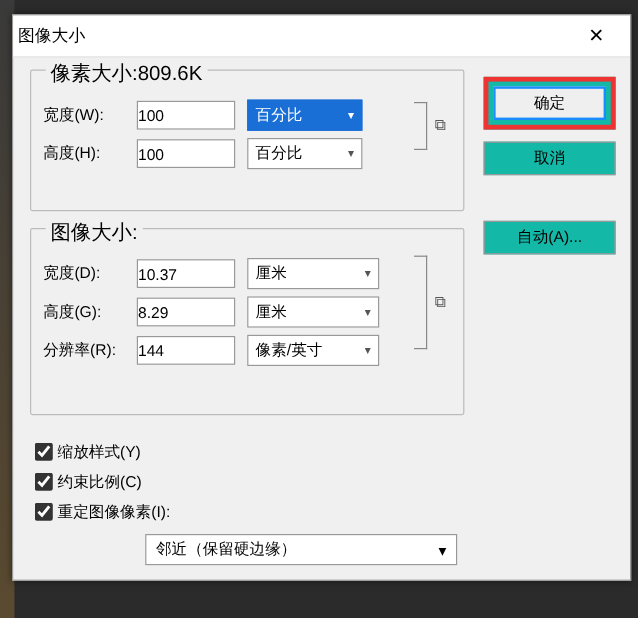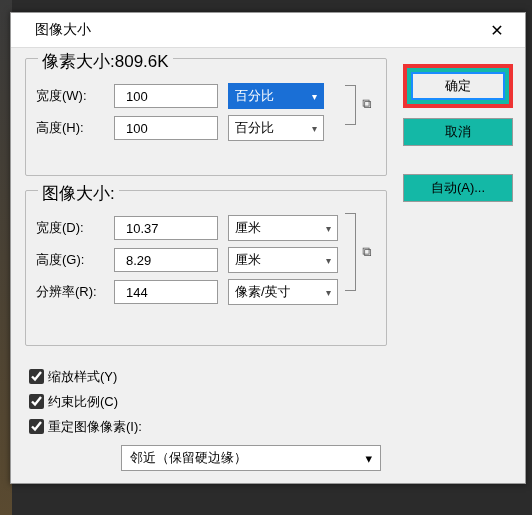--- a/index.html
+++ b/index.html
@@ -31,21 +31,21 @@
     background: #f0f0f0;
     border: 1px solid #999;
     box-shadow: 0 0 6px rgba(0,0,0,0.5);
   }
   .titlebar {
     height: 34px;
     background: #fff;
     border-bottom: 1px solid #ddd;
     display: flex;
     align-items: center;
-    padding: 0 8px 0 24px;
+    padding: 0 8px 0 4px;
     justify-content: space-between;
   }
   .titlebar .title {
     font-size: 14px;
   }
   .titlebar .close {
     width: 40px;
     height: 28px;
     display: flex;
     align-items: center;
@@ -83,21 +83,21 @@
   }
   .row label {
     width: 72px;
     text-align: left;
     padding-right: 6px;
   }
   .row input[type=text] {
     width: 80px;
     height: 22px;
     border: 1px solid #999;
-    padding: 0 11px;
+    padding: 0 0;
     font-size: 13px;
     background: #fff;
   }
   .row .sel {
     margin-left: 10px;
     width: 96px;
     height: 24px;
     border: 1px solid #999;
     background: #fff;
     display: flex;
@@ -193,21 +193,21 @@
 
     <div class="btns">
       <div class="btn ok-wrap">
         <div class="btn ok-inner">
           <span>确定</span>
         </div>
       </div>
       <div class="btn">
         <span>取消</span>
       </div>
-      <div class="btn" style="margin-top:18px">
+      <div class="btn" style="margin-top:28px">
         <span>自动(A)...</span>
       </div>
     </div>
 
     <div class="fieldset" style="height:86px">
       <span class="legend">像素大小:809.6K</span>
       <div class="row">
         <label>宽度(W):</label>
         <input type="text" value="100" style="">
         <div class="sel hl">

